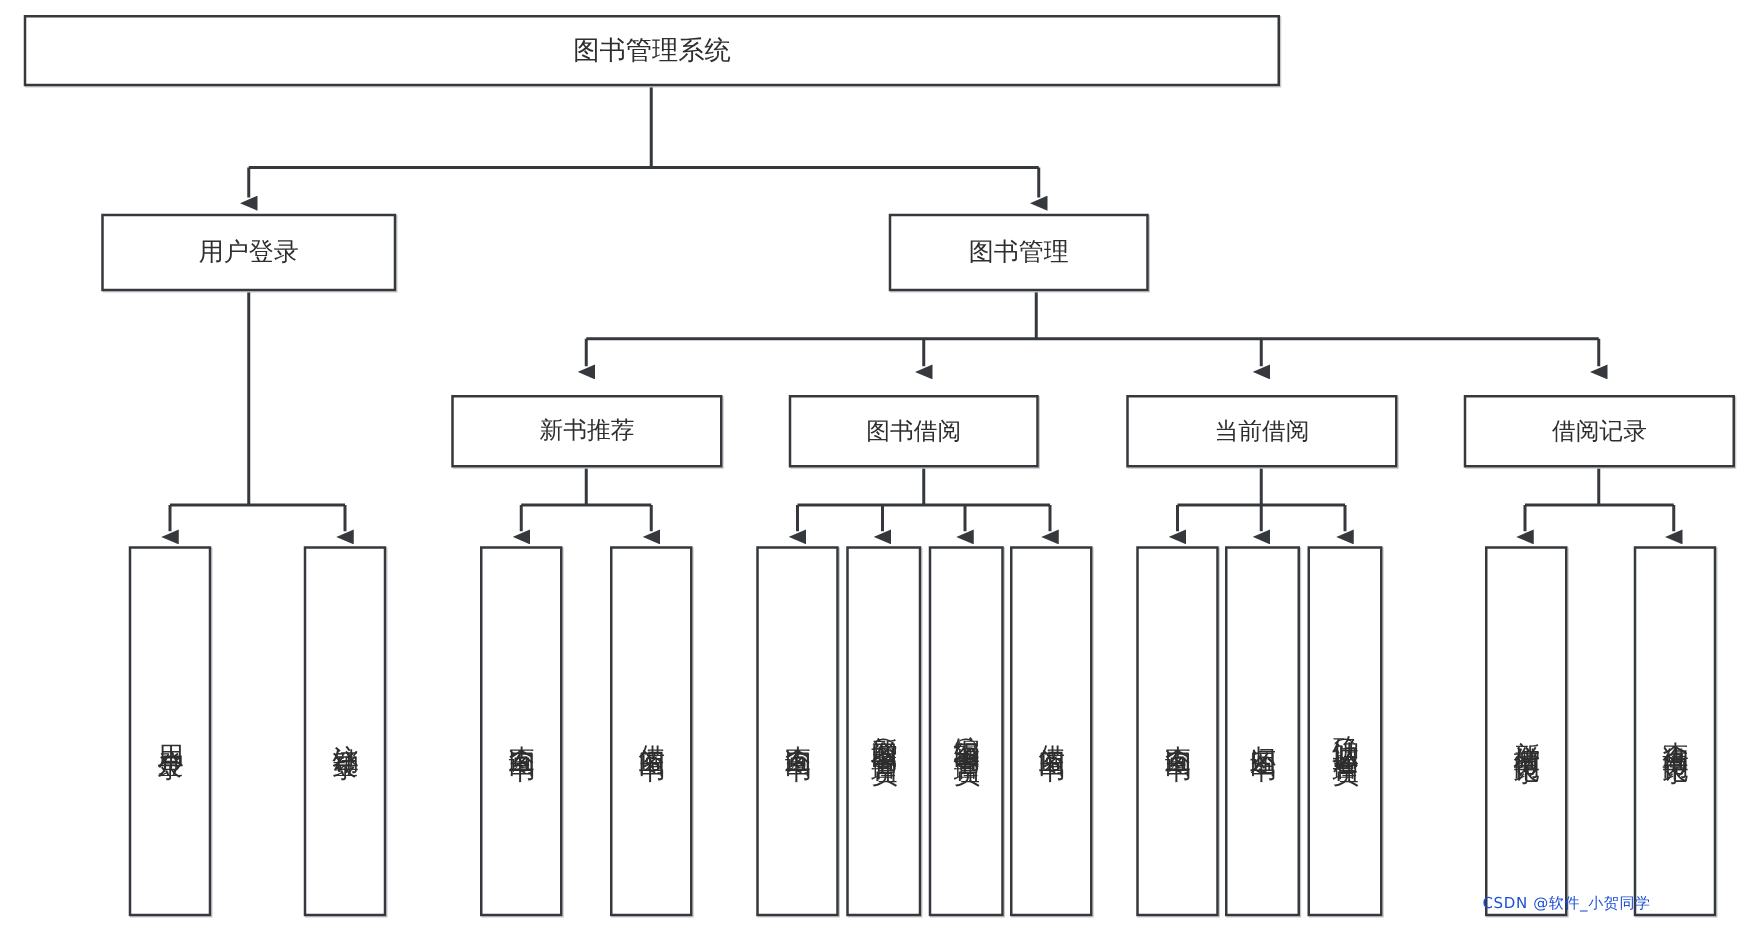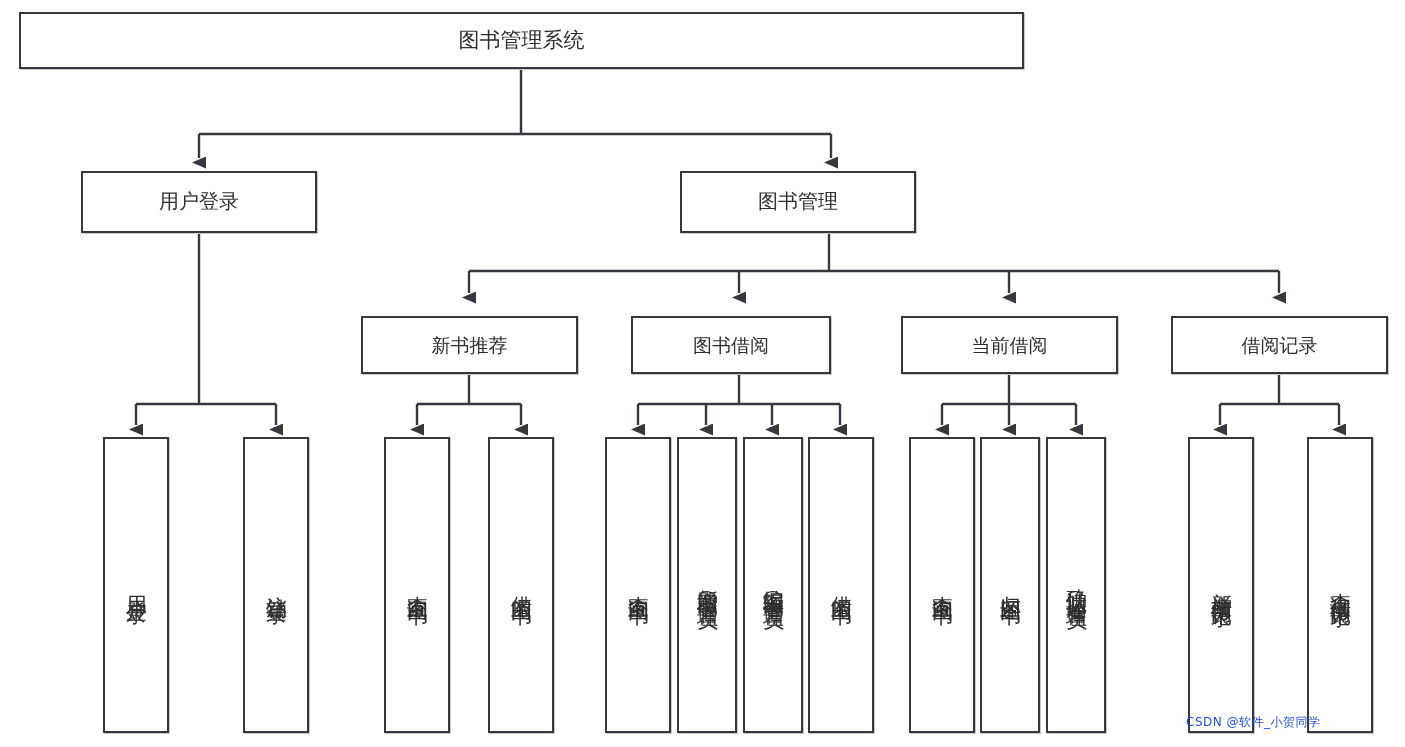--- a/index.html
+++ b/index.html
@@ -126,25 +126,25 @@
   </svg>
 
   <div class="node root" style="left:19px; top:12px; width:1005px; height:57px;">
     <span class="lbl">图书管理系统</span>
   </div>
 
   <div class="node h1" style="left:81px; top:171px; width:236px; height:62px;">
     <span class="lbl">用户登录</span>
   </div>
 
-  <div class="node h1" style="left:680px; top:171px; width:236px; height:62px;">
+  <div class="node h1" style="left:711px; top:171px; width:208px; height:62px;">
     <span class="lbl">图书管理</span>
   </div>
 
-  <div class="node h2" style="left:361px; top:316px; width:217px; height:58px;">
+  <div class="node h2" style="left:361px; top:316px; width:217px; height:58px;font-family:Liberation Serif, serif;">
     <span class="lbl">新书推荐</span>
   </div>
 
   <div class="node h2" style="left:631px; top:316px; width:200px; height:58px;">
     <span class="lbl">图书借阅</span>
   </div>
 
   <div class="node h2" style="left:1171px; top:316px; width:217px; height:58px;">
     <span class="lbl">借阅记录</span>
   </div>

